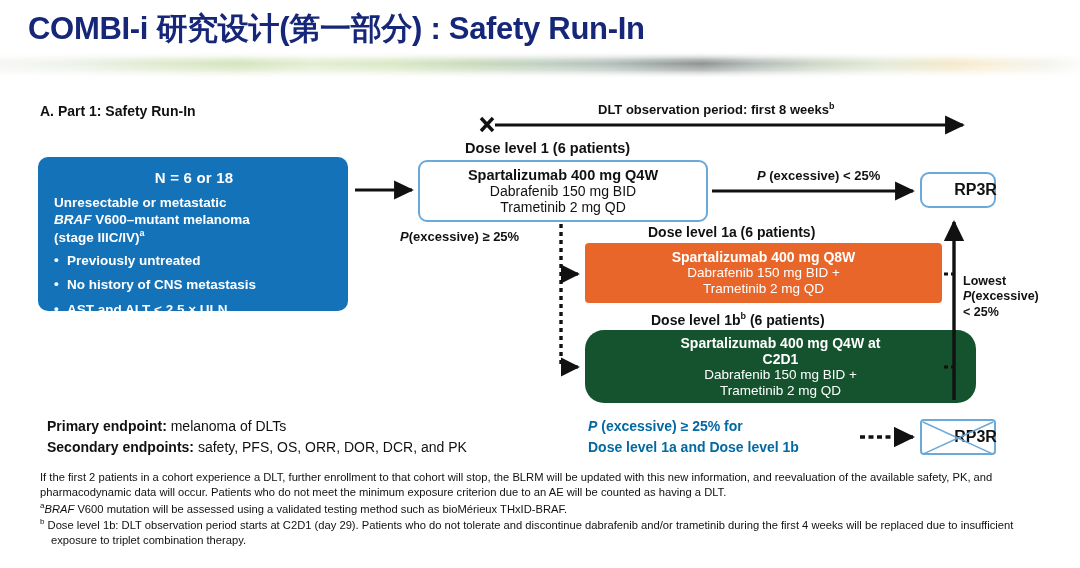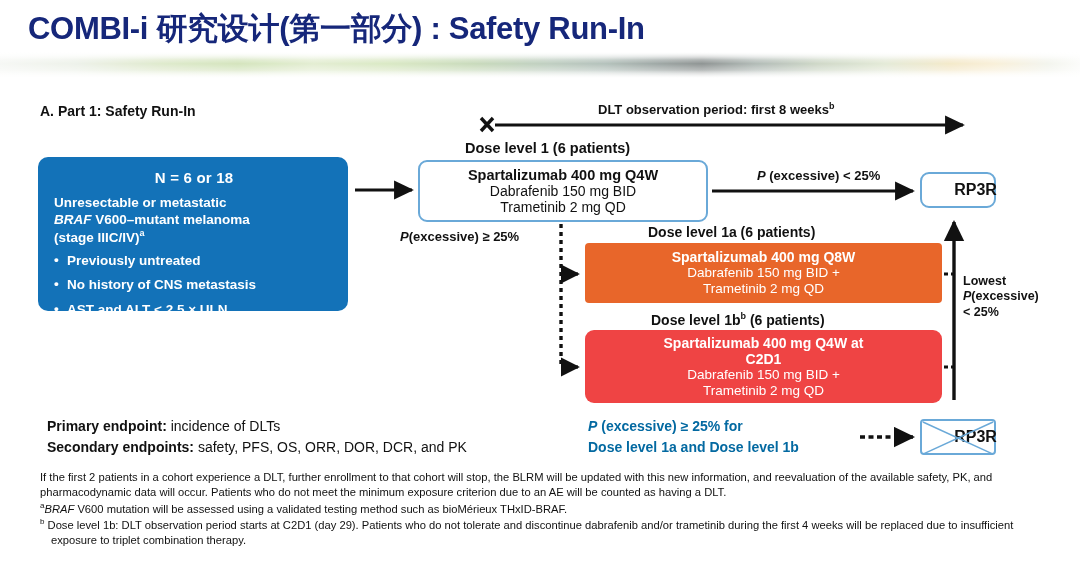--- a/index.html
+++ b/index.html
@@ -66,22 +66,22 @@
   .orange-box {
     position: absolute; left: 585px; top: 243px; width: 357px; height: 60px;
     background: #e8662a; border-radius: 4px; color: #fff;
     display: flex; flex-direction: column; align-items: center; justify-content: center;
     line-height: 1.18;
   }
   .orange-box .l1 { font-size: 14px; font-weight: bold; }
   .orange-box .l2, .orange-box .l3 { font-size: 13.5px; }
 
   .amber-box {
-    position: absolute; left: 585px; top: 330px; width: 357px; height: 73px;
-    background: #ef4444; border-radius: 9px; color: #fff;
+    position: absolute; left: 585px; top: 330px; width: 391px; height: 73px;
+    background: #14532d; border-radius: 19px; color: #fff;
     display: flex; flex-direction: column; align-items: center; justify-content: center;
     line-height: 1.16;
   }
   .amber-box .l1 { font-size: 14px; font-weight: bold; }
   .amber-box .l2 { font-size: 14px; font-weight: bold; }
   .amber-box .l3, .amber-box .l4 { font-size: 13.5px; }
 
   .rp3r-box {
     position: absolute; width: 76px; height: 36px;
     background: #fff; border: 2px solid #6aa9d8; border-radius: 9px;
@@ -188,21 +188,21 @@
   <div class="rp3r-box" id="rp3r-bottom">
     <span>RP3R</span>
     <svg class="cross" viewBox="0 0 76 36">
       <line x1="1" y1="1" x2="75" y2="35" stroke="#6aa9d8" stroke-width="1.6"></line>
       <line x1="75" y1="1" x2="1" y2="35" stroke="#6aa9d8" stroke-width="1.6"></line>
     </svg>
   </div>
 
   <div class="endpoints">
     <div>
-      <b>Primary endpoint:</b><span> incidence of DLTs</span>
+      <b>Primary endpoint:</b><span> melanoma of DLTs</span>
     </div>
     <div>
       <b>Secondary endpoints:</b><span> safety, PFS, OS, ORR, DOR, DCR, and PK</span>
     </div>
   </div>
 
   <div id="cap-pge2">
     <span class="ital-p">P</span><span> (excessive) ≥ 25% for</span><br>
     <span>Dose level 1a and Dose level 1b</span>
   </div>

